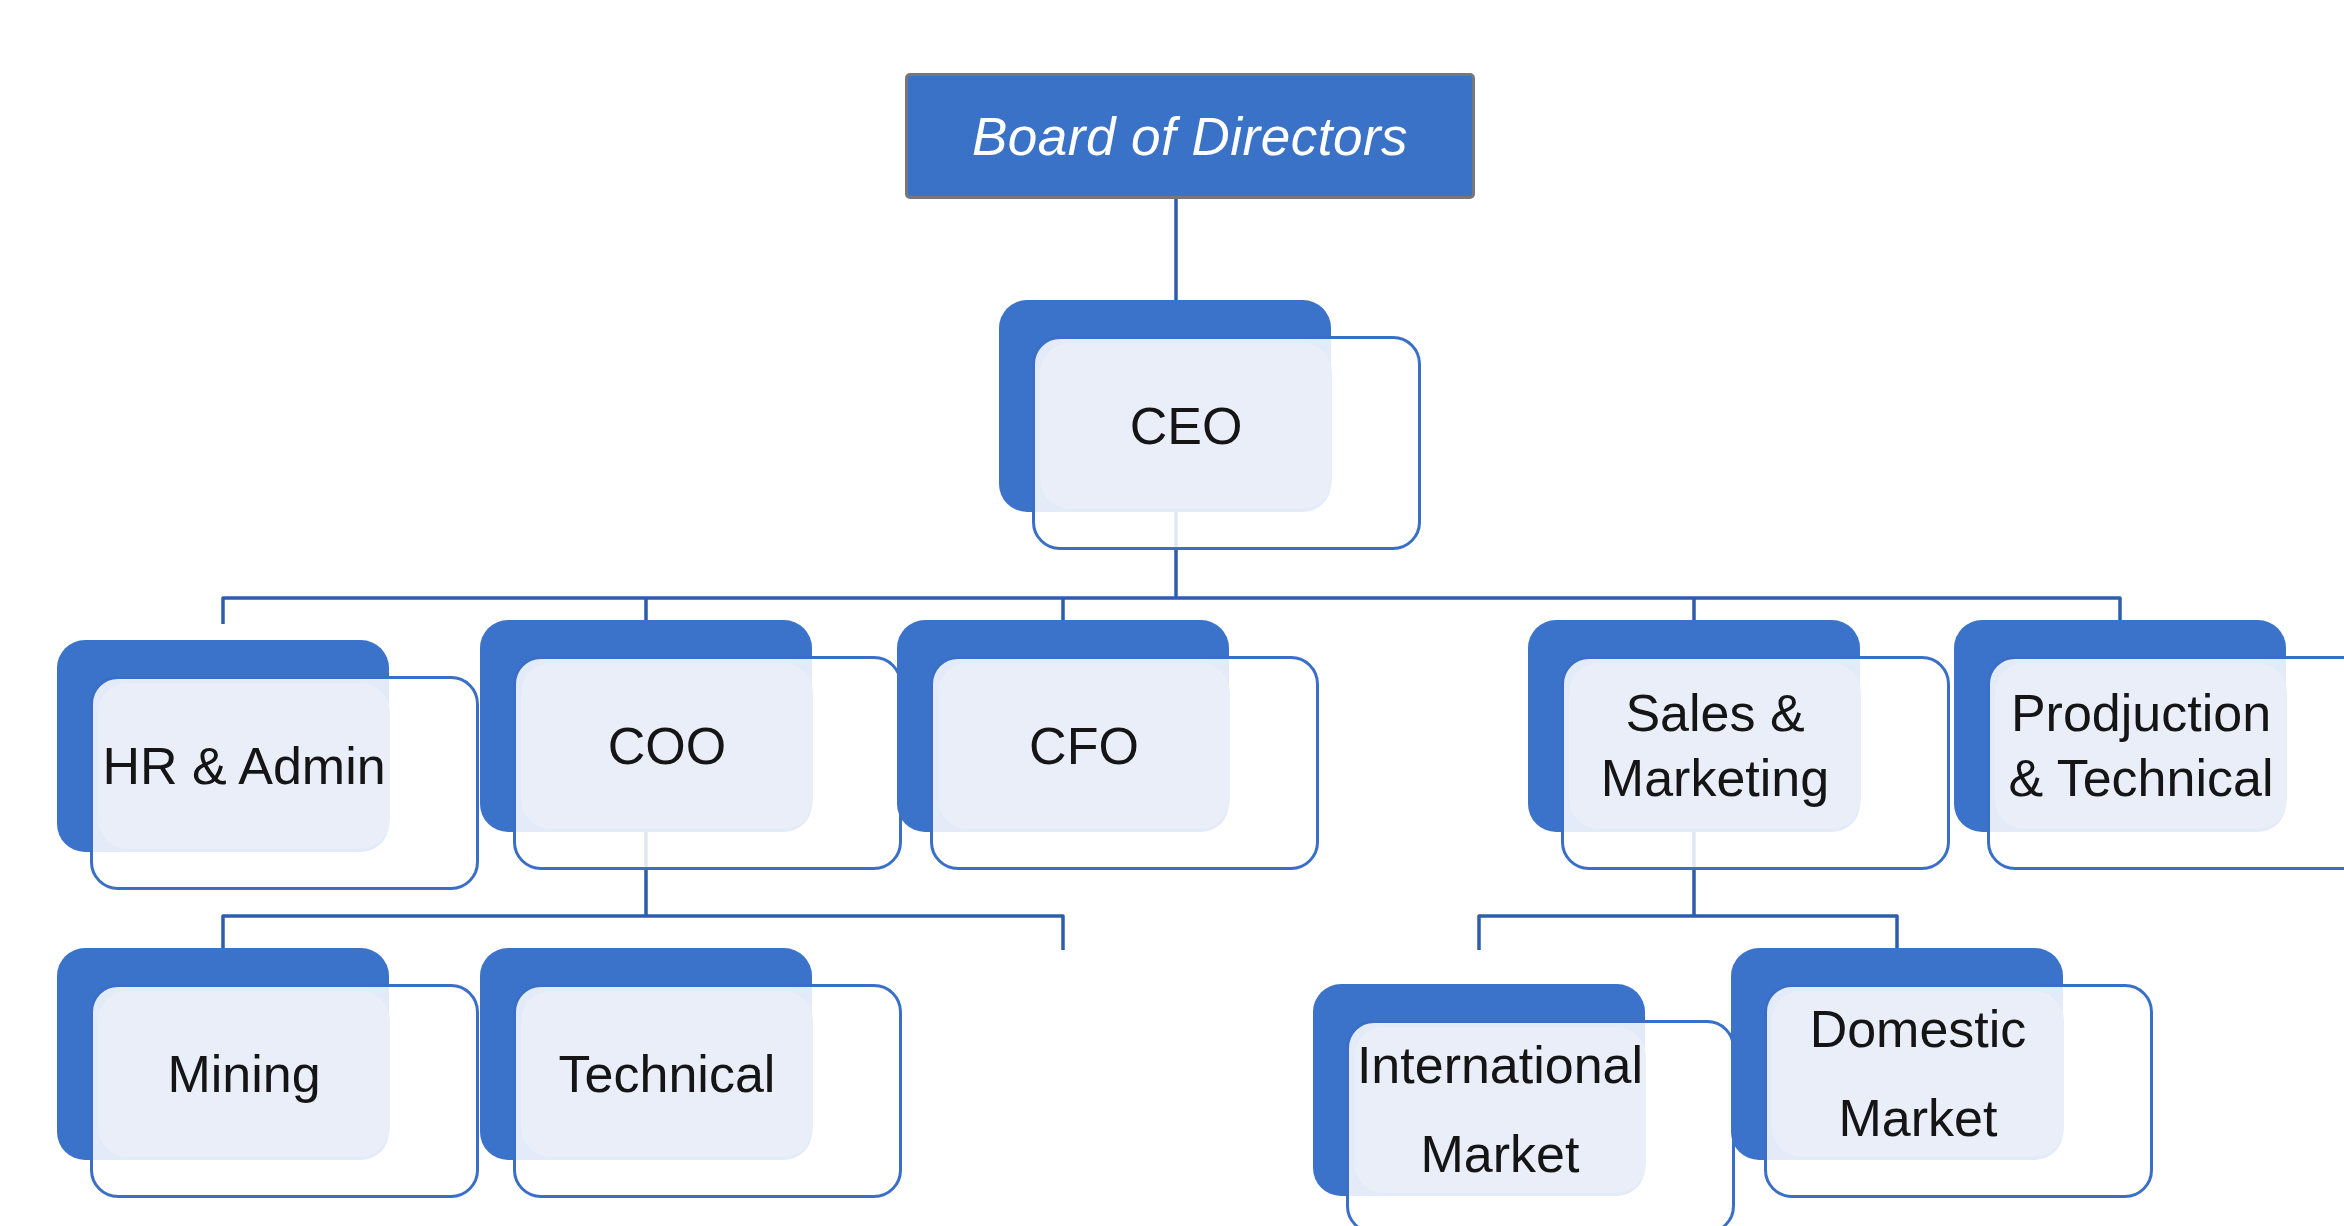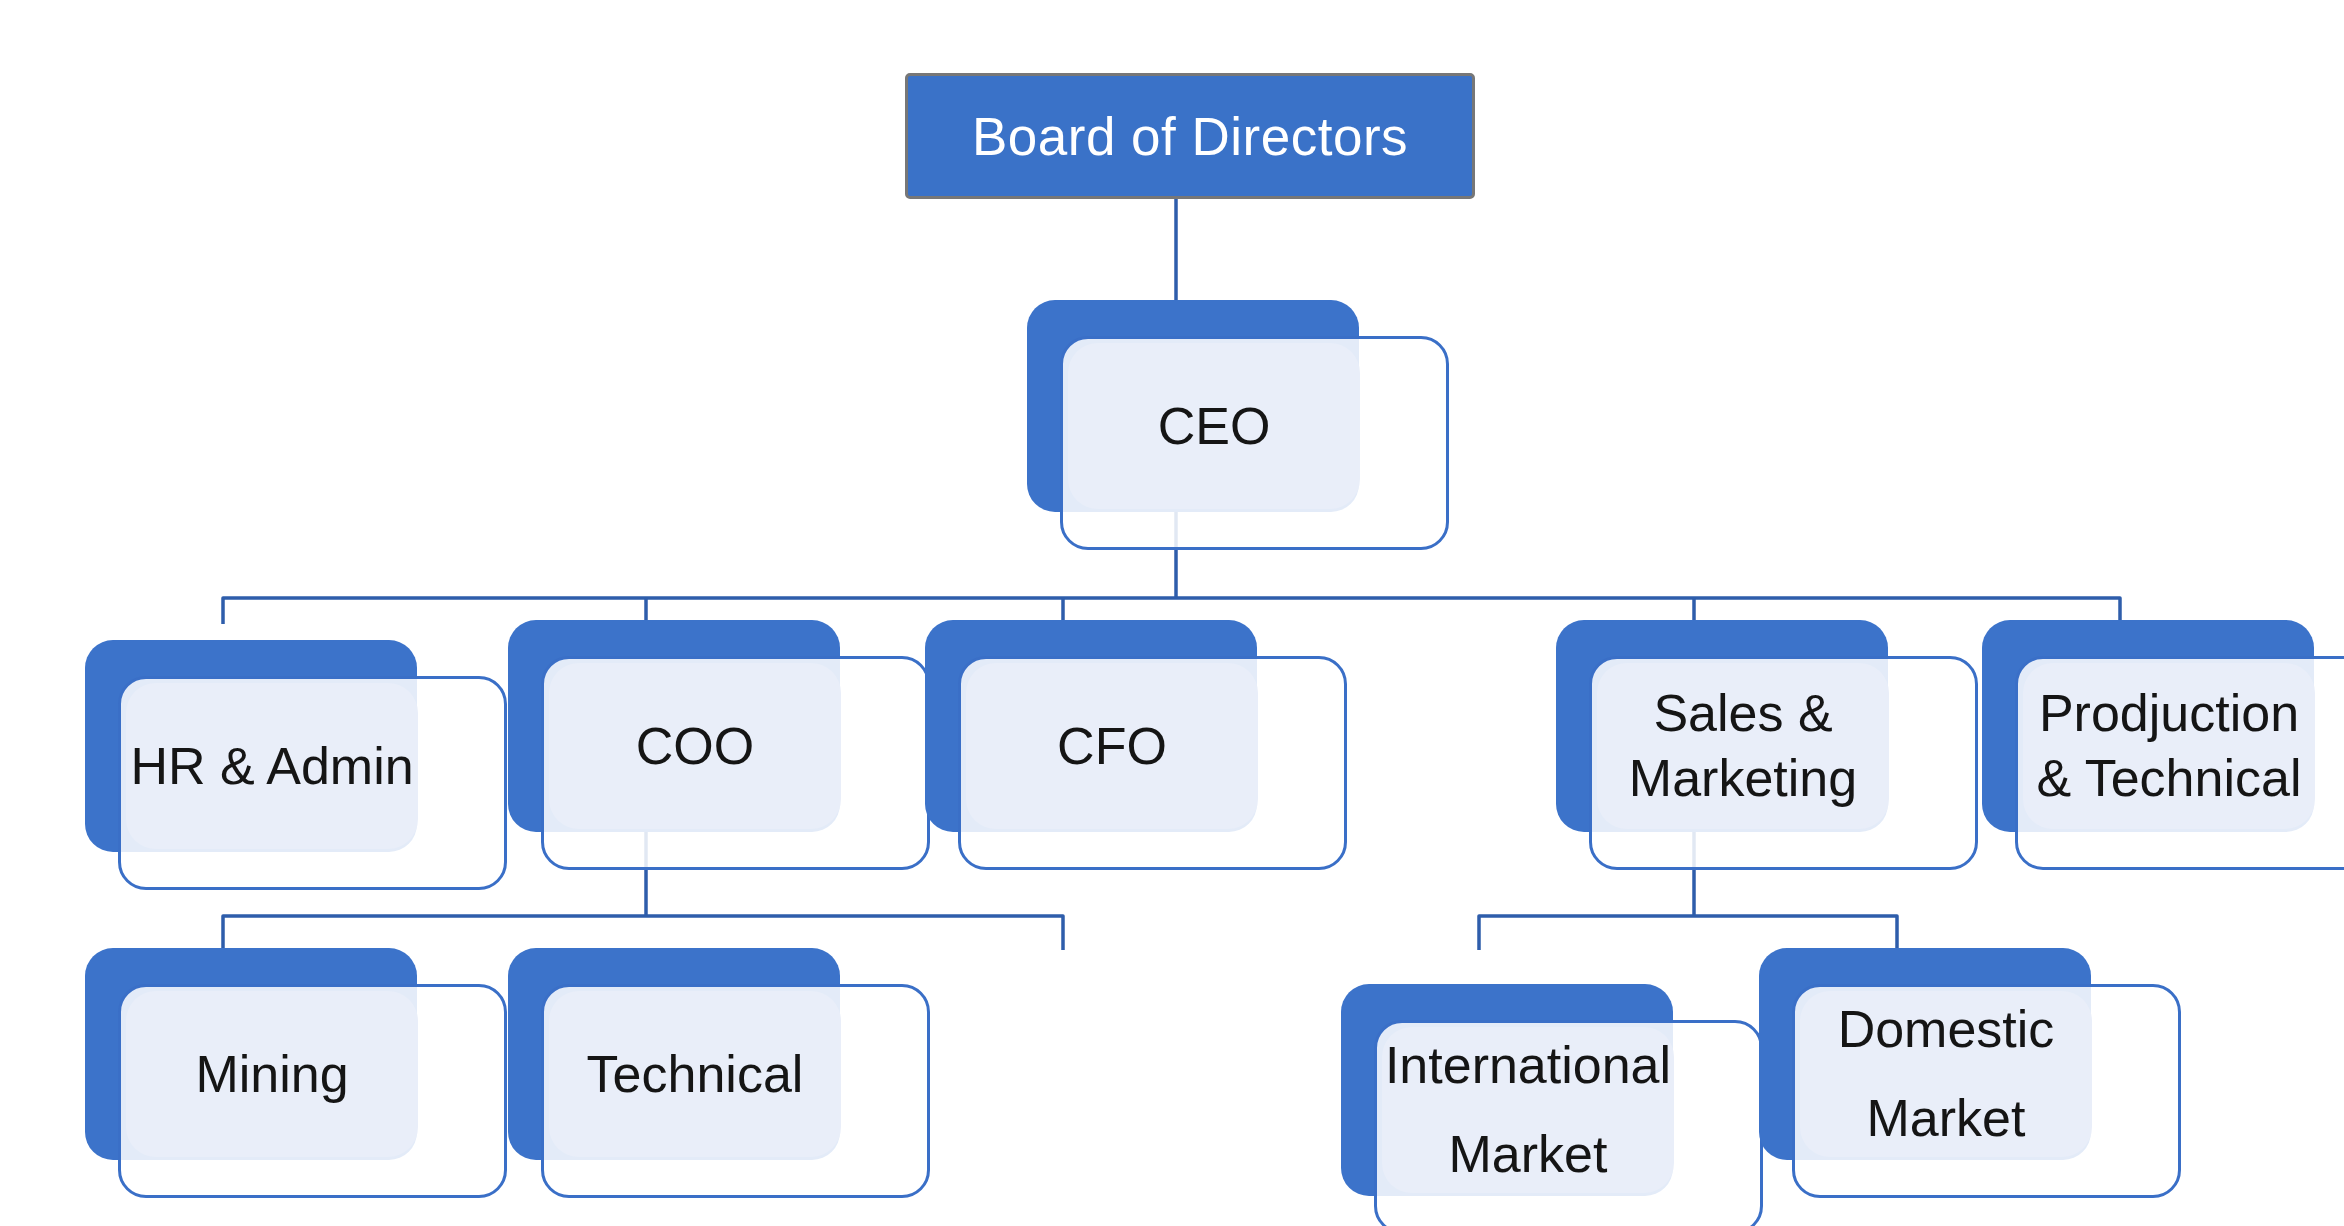--- a/index.html
+++ b/index.html
@@ -28,24 +28,25 @@
     background:var(--board-fill,#3a72c8);
     border:3px solid var(--board-border,#777777);
     border-radius:5px;
     box-sizing:border-box;
     display:flex;align-items:center;justify-content:center;
   }
   .board .label{
     color:var(--board-text,#ffffff);
     font-size:53px;
     letter-spacing:0.5px;
+    font-style:italic;
   }
 
   
-  .node{position:absolute;width:422px;height:250px;margin-left:28px;}
+  .node{position:absolute;width:422px;height:250px;}
   .node .back{
     position:absolute;left:0;top:0;width:332px;height:212px;
     background:var(--node-blue,#3c73ca);
     border-radius:28px;
   }
   .node .frame{
     position:absolute;left:33px;top:36px;right:0;bottom:0;
     background:rgba(255,255,255,0.86);
     border:3px solid var(--frame-border,#3a6fc7);
     border-radius:28px;

